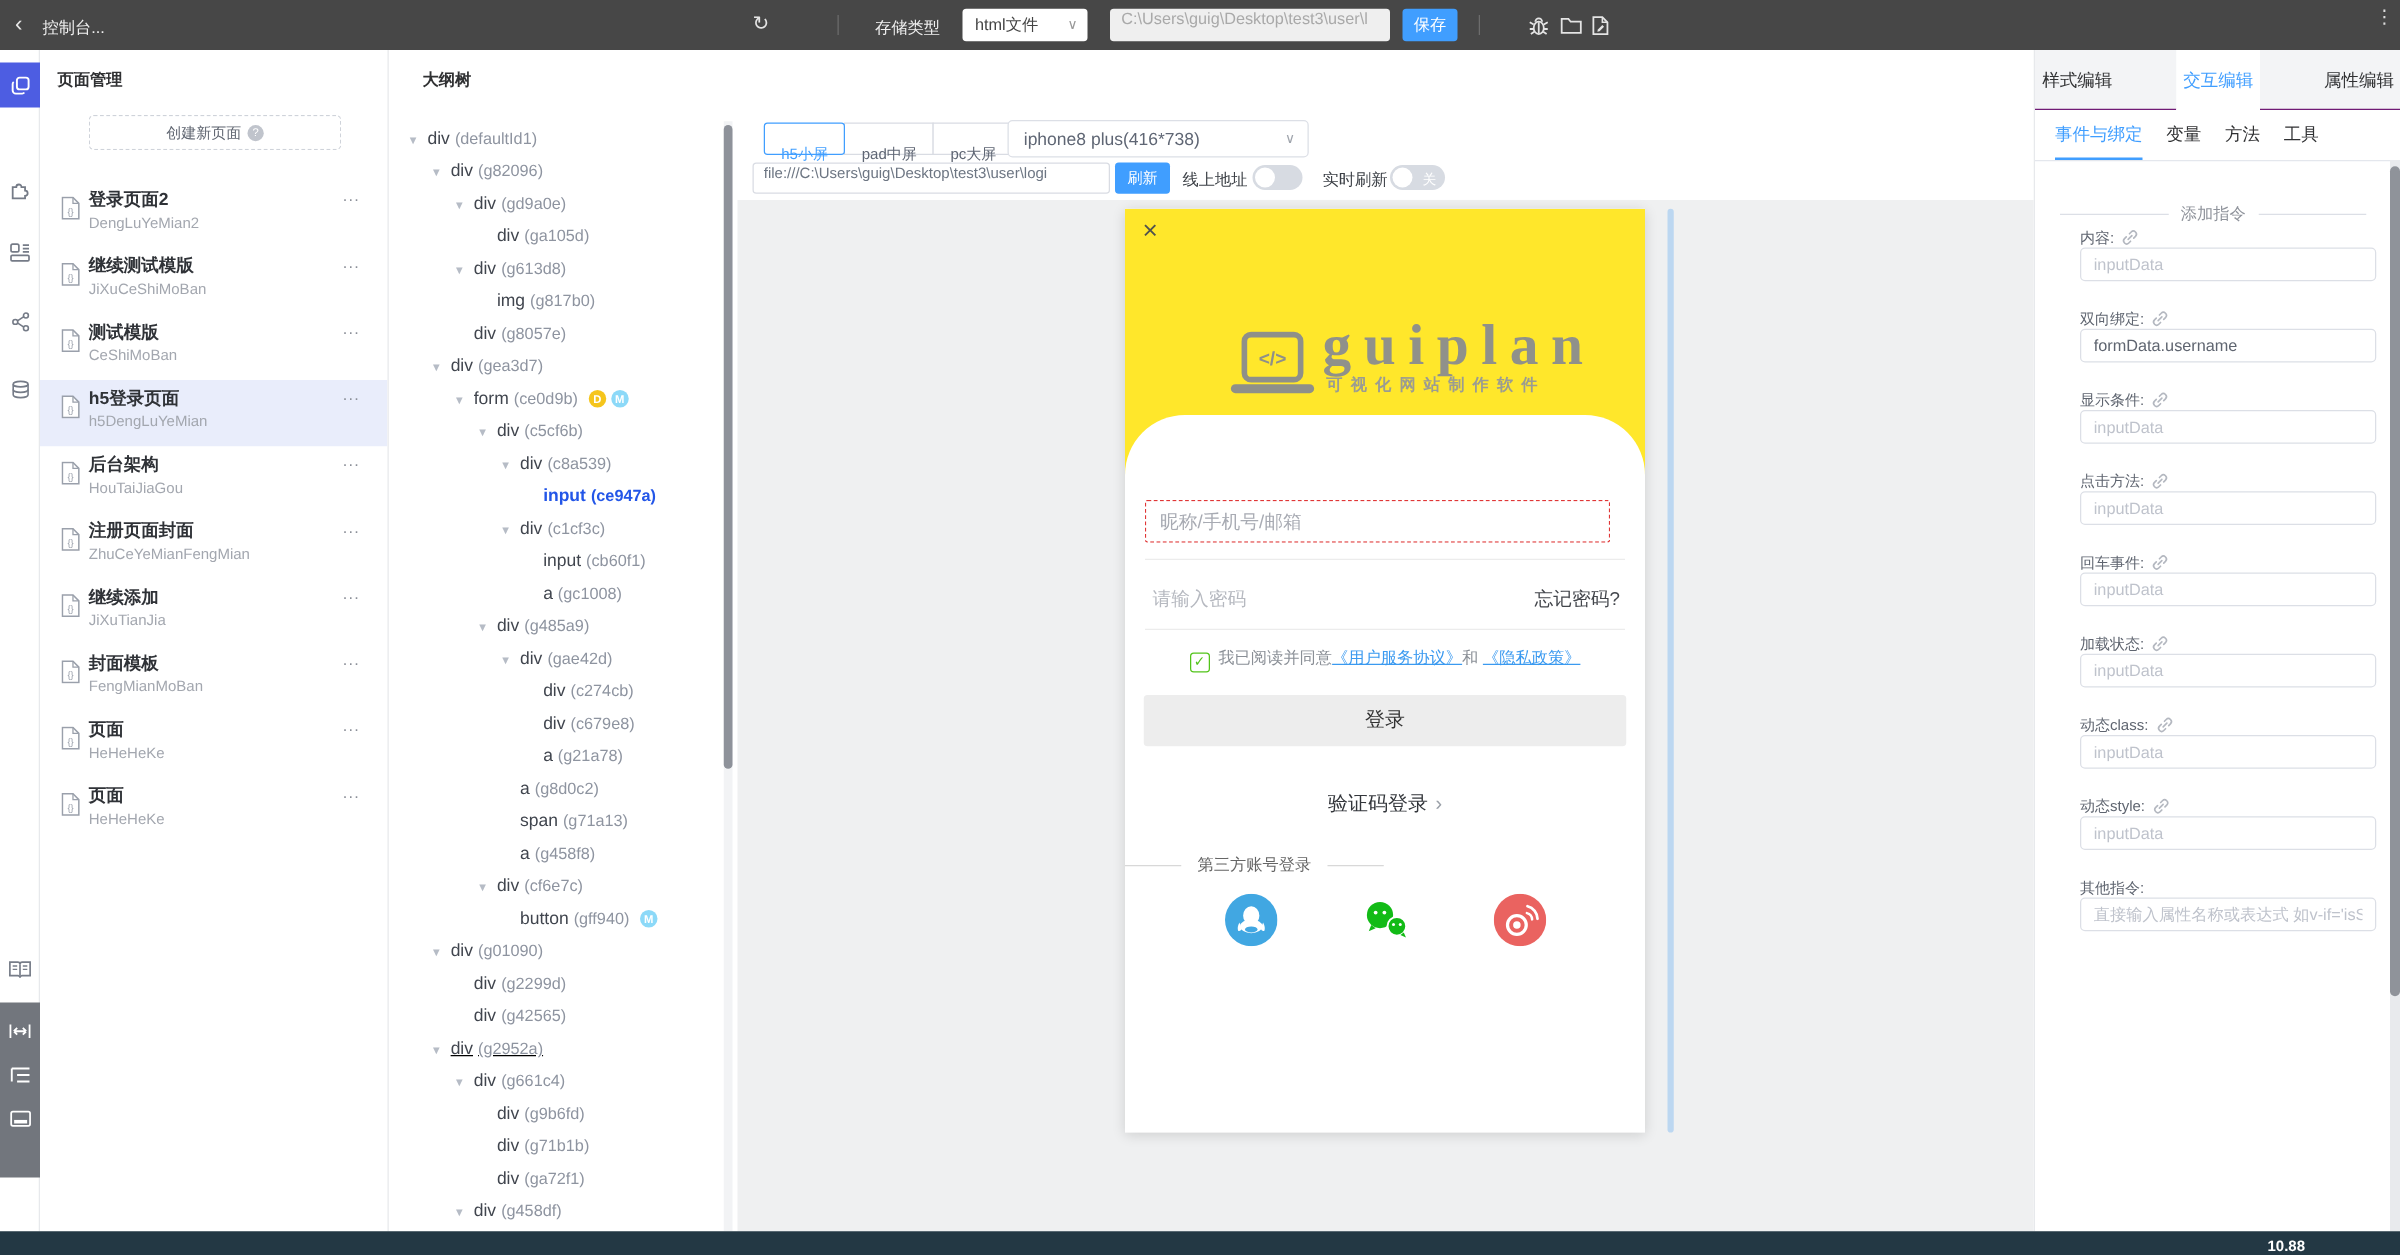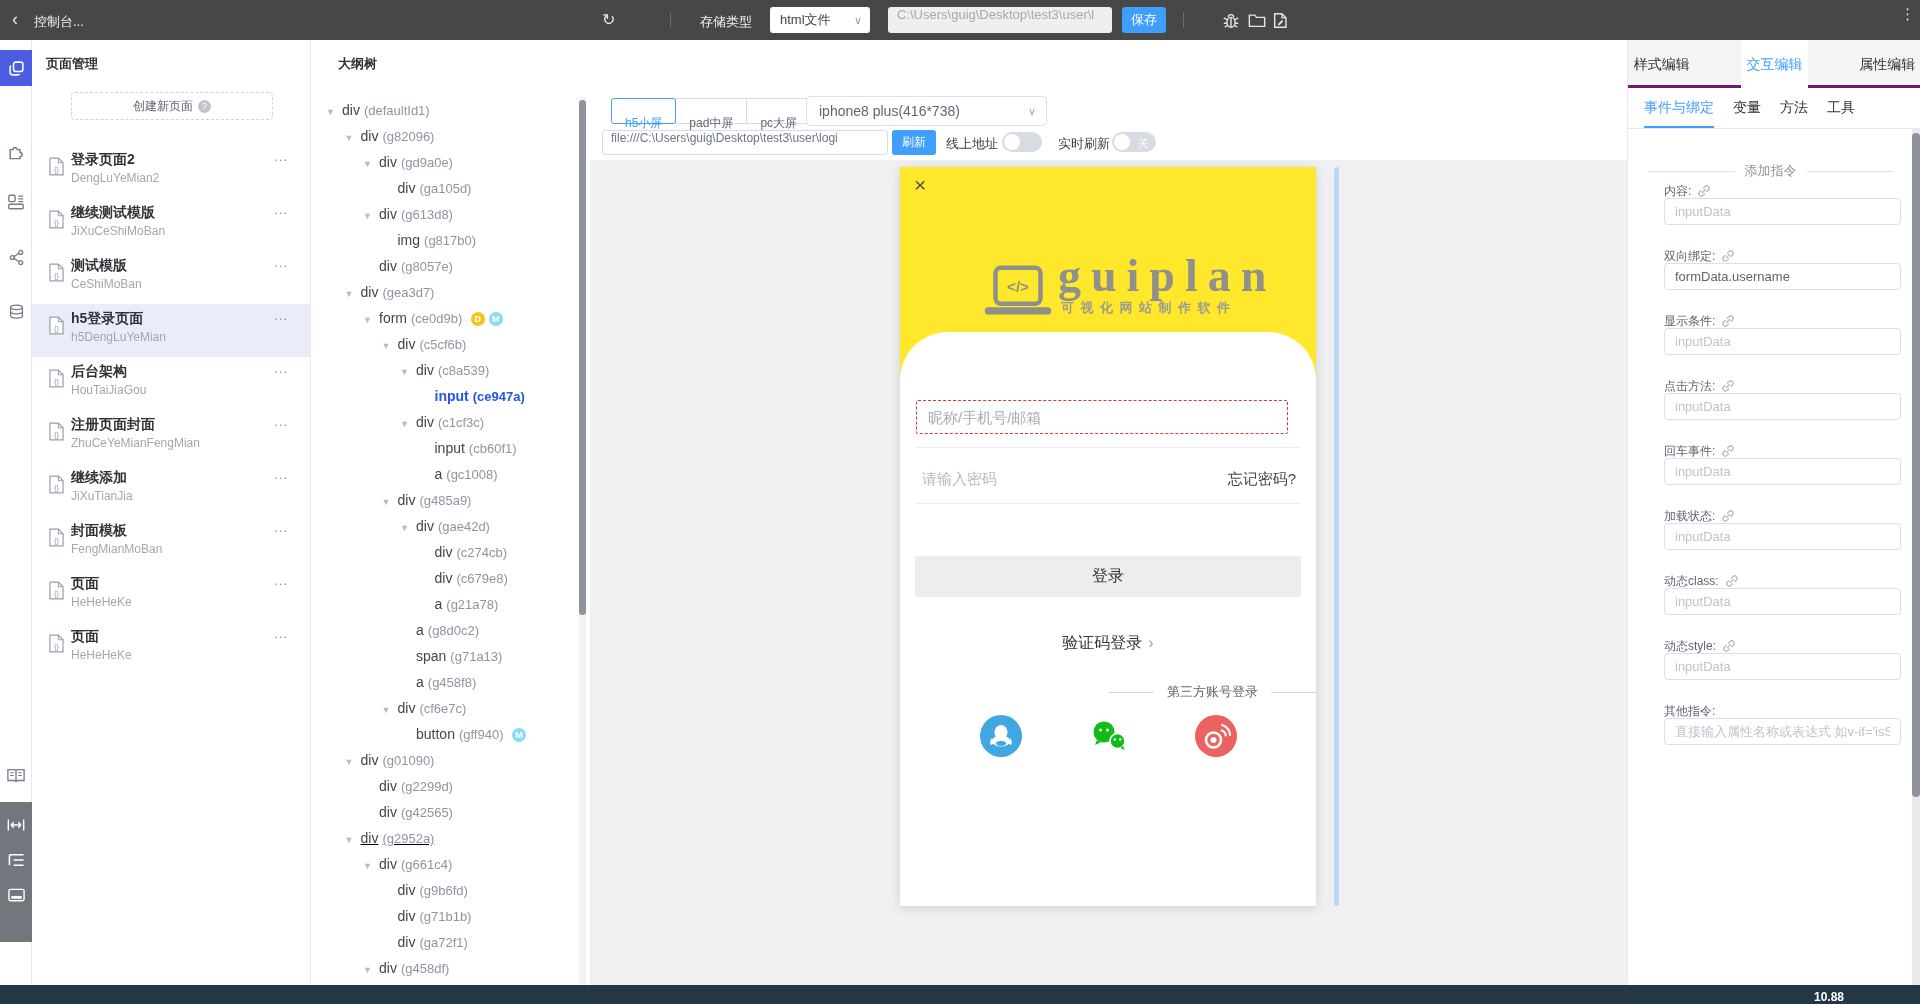--- a/index.html
+++ b/index.html
@@ -87,28 +87,28 @@
   .ph-nick::placeholder { color:#a8abb3; }
   .ph-line { position:absolute; left:16px; width:384px; height:1px; background:#ececec; z-index:3; }
   .ph-pass { position:absolute; left:22px; top:303px; font-size:15px; color:#b6b9c0; z-index:3; }
   .ph-forgot { position:absolute; right:20px; top:303px; font-size:15px; color:#43464c; z-index:3; cursor:pointer; }
   .ph-agree { position:absolute; left:0; top:350px; width:416px; text-align:center; font-size:13px; color:#8a8f96; z-index:3; }
   .ph-check { display:inline-block; width:16px; height:16px; border:1.5px solid #52c41a; border-radius:3px; color:#52c41a; font-size:11px; line-height:14px; text-align:center; vertical-align:-3px; margin-right:7px; cursor:pointer; }
   .ph-agree a { color:#3b9af0; text-decoration:underline; cursor:pointer; }
   .ph-login { position:absolute; left:15px; top:389px; width:386px; height:41px; background:#ededed; border:none; border-radius:3px; font-size:16px; color:#333; z-index:3; cursor:pointer; }
   .ph-sms { position:absolute; left:0; top:466px; width:416px; text-align:center; font-size:16px; color:#33363b; z-index:3; cursor:pointer; }
   .ph-sms .chev { color:#9aa0a8; margin-left:6px; }
-  .ph-third { position:absolute; left:0; top:516px; width:416px; display:flex; align-items:center; justify-content:flex-end; gap:13px; font-size:13px; color:#666; z-index:3; }
+  .ph-third { position:absolute; left:0; top:516px; width:416px; display:flex; align-items:center; justify-content:flex-start; gap:13px; font-size:13px; color:#666; z-index:3; }
   .ph-third .ln { width:45px; height:1px; background:#d8d8d8; }
   .ph-social { position:absolute; top:548px; width:42px; height:42px; z-index:3; cursor:pointer; }
   .pv-scroll { position:absolute; left:744px; top:7px; width:5px; height:739px; background:#bcd7f1; border-radius:3px; }
 
   
   #rightpanel { position:absolute; left:1627px; top:40px; width:293px; height:945px; background:#fff; border-left:1px solid #e7e9ec; }
-  #rtabs { position:absolute; left:0; top:0; width:293px; height:48px; background:#f3f4f6; border-bottom:3px solid #701a75; display:flex;gap:45px; }
+  #rtabs { position:absolute; left:0; top:0; width:293px; height:48px; background:#f3f4f6; border-bottom:1px solid #701a75; display:flex;gap:45px; }
   .rtab { flex:1; text-align:center; line-height:48px; font-size:14px; color:#303133; cursor:pointer; }
   .rtab.on { background:#fff; color:#409eff; border-bottom:1px solid #fff; height:48px; }
   #rsubtabs { position:absolute; left:16px; top:48px; height:40px; display:flex; gap:19px; }
   .rsub { font-size:14px; color:#303133; line-height:38px; height:40px; cursor:pointer; }
   .rsub.on { color:#409eff; border-bottom:2px solid #409eff; }
   .rhr { position:absolute; left:0; top:88px; width:293px; height:1px; background:#e4e7ed; }
   .sec-div { position:absolute; left:20px; top:122px; width:245px; display:flex; align-items:center; gap:10px; font-size:13px; color:#8f939b; }
   .sec-div .ln { flex:1; height:1px; background:#dcdfe6; }
   #field-list { position:absolute; left:36px; top:141px; width:240px; }
   .fld { position:relative; height:65px; }
@@ -510,20 +510,23 @@
         </svg>
     </span>
     <div class="ph-logo">guiplan</div>
     <div class="ph-logosub">可视化网站制作软件</div>
     <div class="ph-card"></div>
     <input class="ph-nick" placeholder="昵称/手机号/邮箱" style="">
     <div class="ph-line" style="top:280px"></div>
     <div class="ph-pass">请输入密码</div>
     <div class="ph-forgot">忘记密码?</div>
     <div class="ph-line" style="top:336px"></div>
+    <div class="ph-agree">
+      <span class="ph-check">✓</span><span>我已阅读并同意</span><a>《用户服务协议》</a><span>和</span> <a>《隐私政策》</a>
+    </div>
     <button class="ph-login">登录</button>
     <div class="ph-sms">
       <span>验证码登录</span><span class="chev">›</span>
     </div>
     <div class="ph-third">
       <span class="ln"></span>
       <span>第三方账号登录</span>
       <span class="ln"></span>
     </div>
     <span class="ph-social" style="left:80px">

